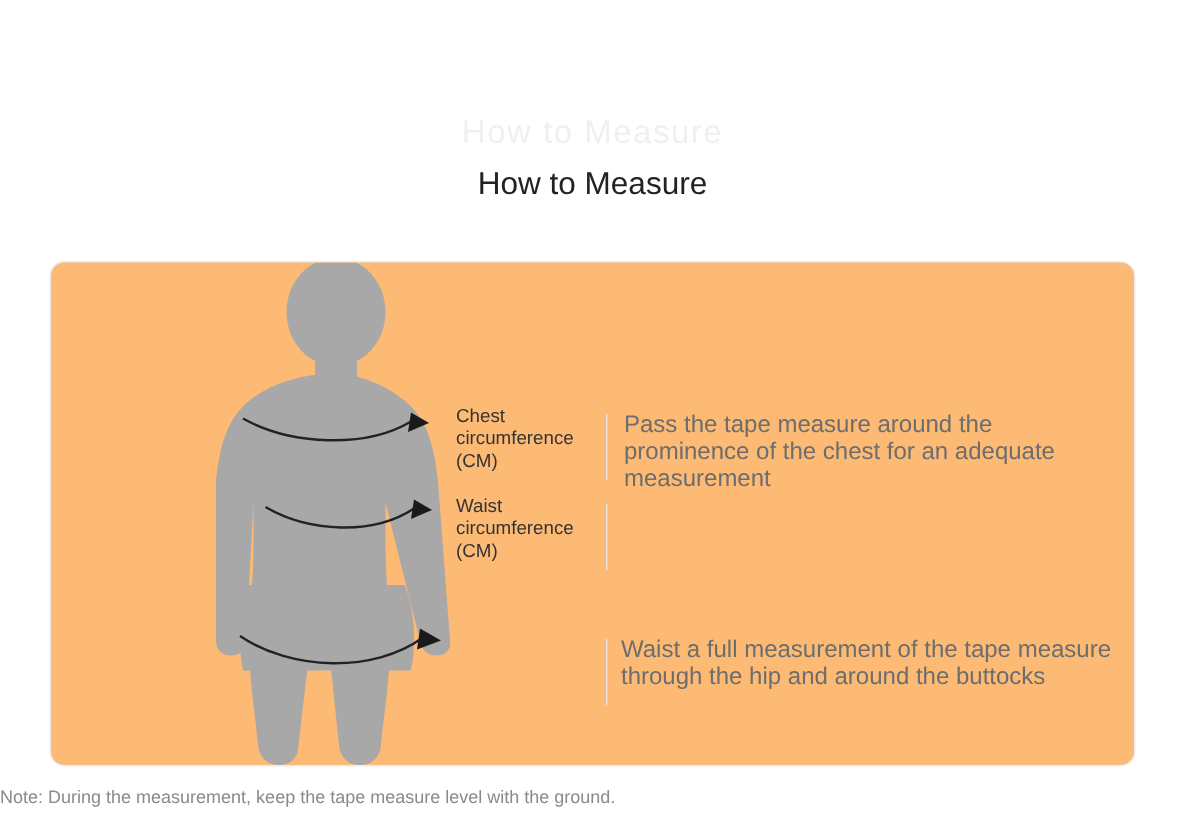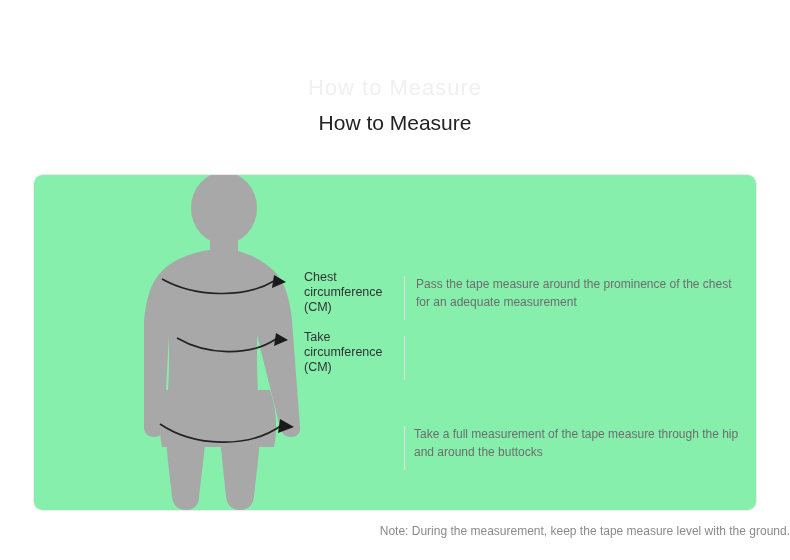--- a/index.html
+++ b/index.html
@@ -42,21 +42,21 @@
     font-weight: 400;
   }
   .panel {
     position: absolute;
     left: 33px;
     top: 135px;
     width: 724px;
     height: 337px;
     border: 1px solid #ececec;
     border-radius: 10px;
-    background: #86efac;
+    background: #fdba74;
     box-sizing: border-box;
     overflow: hidden;
   }
   .figure {
     position: absolute;
     left: 80px;
     top: 0px;
     width: 230px;
     height: 337px;
   }
@@ -88,30 +88,30 @@
     top: 6px;
     width: 1px;
     height: 44px;
     background: #e2e2e2;
   }
   .row-desc {
     position: absolute;
     left: 112px;
     top: 5px;
     width: 330px;
-    font-size: 12px;
+    font-size: 16px;
     line-height: 18px;
     color: #6d6d6d;
   }
   .note {
     position: absolute;
     top: 485px;
     left: 0;
     width: 790px;
-    text-align: right;
+    text-align: left;
     font-size: 12px;
     color: #8a8a8a;
   }
 </style>
 </head>
 <body>
 
 <div class="page">
 
   <div class="ghost-title">How to Measure</div>
@@ -177,27 +177,27 @@
 
     <div class="rows">
 
       <div class="row" style="top:95px;">
         <div class="row-label">Chest circumference (CM)</div>
         <div class="row-sep"></div>
         <div class="row-desc">Pass the tape measure around the prominence of the chest for an adequate measurement</div>
       </div>
 
       <div class="row" style="top:155px;">
-        <div class="row-label">Take circumference (CM)</div>
+        <div class="row-label">Waist circumference (CM)</div>
         <div class="row-sep"></div>
       </div>
 
       <div class="row" style="top:245px; left:275px;">
         <div class="row-sep" style="left:95px;"></div>
-        <div class="row-desc" style="left:105px;">Take a full measurement of the tape measure through the hip and around the buttocks</div>
+        <div class="row-desc" style="left:105px;">Waist a full measurement of the tape measure through the hip and around the buttocks</div>
       </div>
 
     </div>
   </div>
 
   <div class="note">Note: During the measurement, keep the tape measure level with the ground.</div>
 
 </div>
 
 </body></html>

